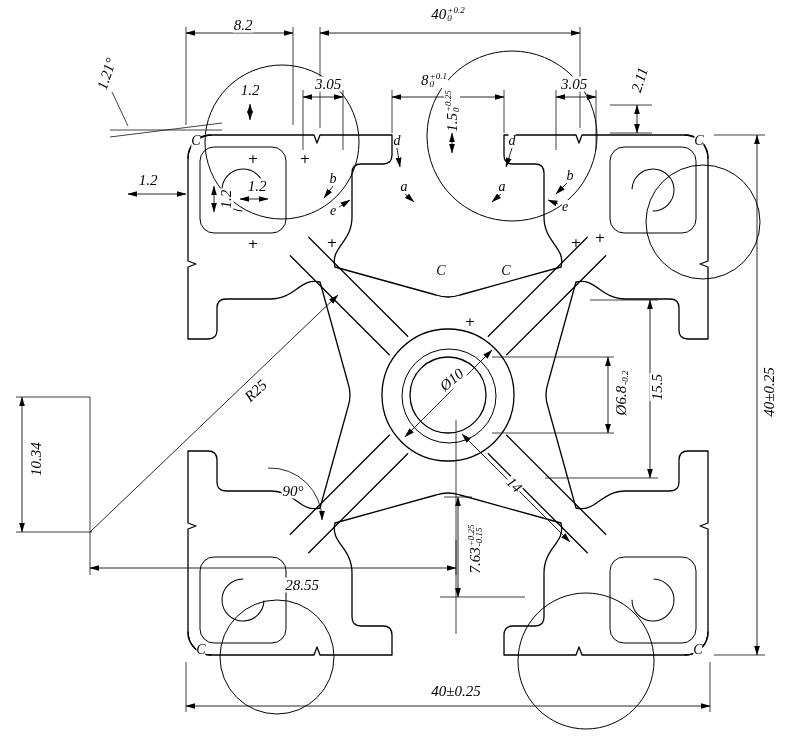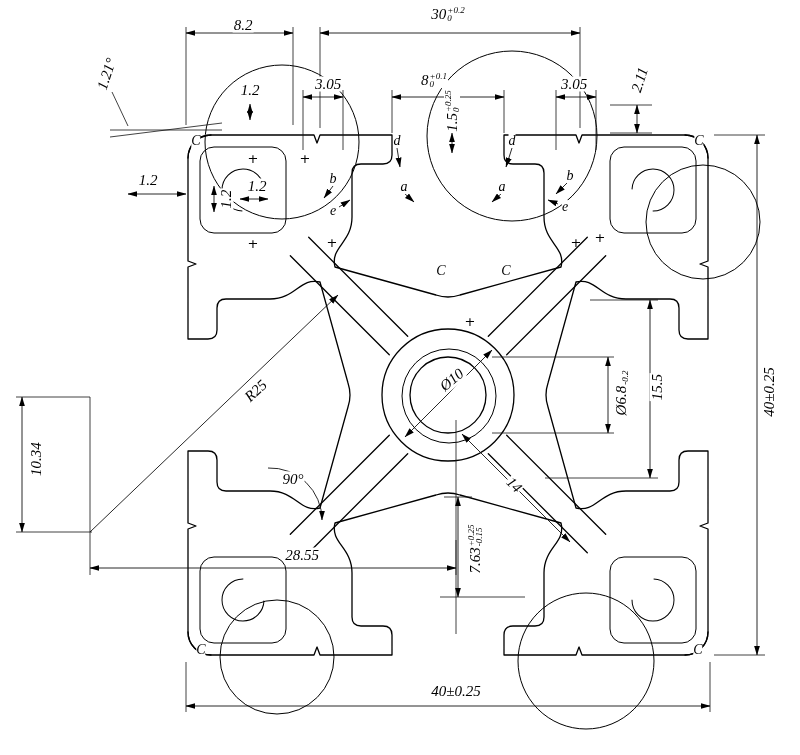--- a/index.html
+++ b/index.html
@@ -149,21 +149,21 @@
     <text class="plus" x="600" y="242">+</text>
     <text class="plus" x="253" y="248">+</text>
   </g>
 </svg>
 
 <div class="lbl" style="left:243px;top:25px">
       <span>8.2</span>
     </div>
 
 <div class="lbl" style="left:448px;top:14px">
-      <span>30</span>
+      <span>40</span>
       <span class="tol">
         <span>+0.2</span>
         <span>0</span>
       </span>
     </div>
 
 <div class="lbl" style="left:107px;top:74px;transform:translate(-50%,-50%) rotate(-72deg)">
       <span>1.21°</span>
     </div>
 
@@ -267,37 +267,37 @@
     </div>
 
 <div class="lbl" style="left:769px;top:392px;transform:translate(-50%,-50%) rotate(-90deg)">
       <span>40±0.25</span>
     </div>
 
 <div class="lbl" style="left:36px;top:459px;transform:translate(-50%,-50%) rotate(-90deg)">
       <span>10.34</span>
     </div>
 
-<div class="lbl" style="left:293px;top:479px">
+<div class="lbl" style="left:293px;top:491px">
       <span>90°</span>
     </div>
 
 <div class="lbl" style="left:514px;top:485px;transform:translate(-50%,-50%) rotate(45deg)">
       <span>14</span>
     </div>
 
 <div class="lbl" style="left:475px;top:549px;transform:translate(-50%,-50%) rotate(-90deg)">
       <span>7.63</span>
       <span class="tol">
         <span>+0.25</span>
         <span>-0.15</span>
       </span>
     </div>
 
-<div class="lbl" style="left:302px;top:555px">
+<div class="lbl" style="left:302px;top:585px">
       <span>28.55</span>
     </div>
 
 <div class="lbl sm" style="left:201px;top:650px">
       <span>C</span>
     </div>
 <div class="lbl sm" style="left:698px;top:650px">
       <span>C</span>
     </div>
 

